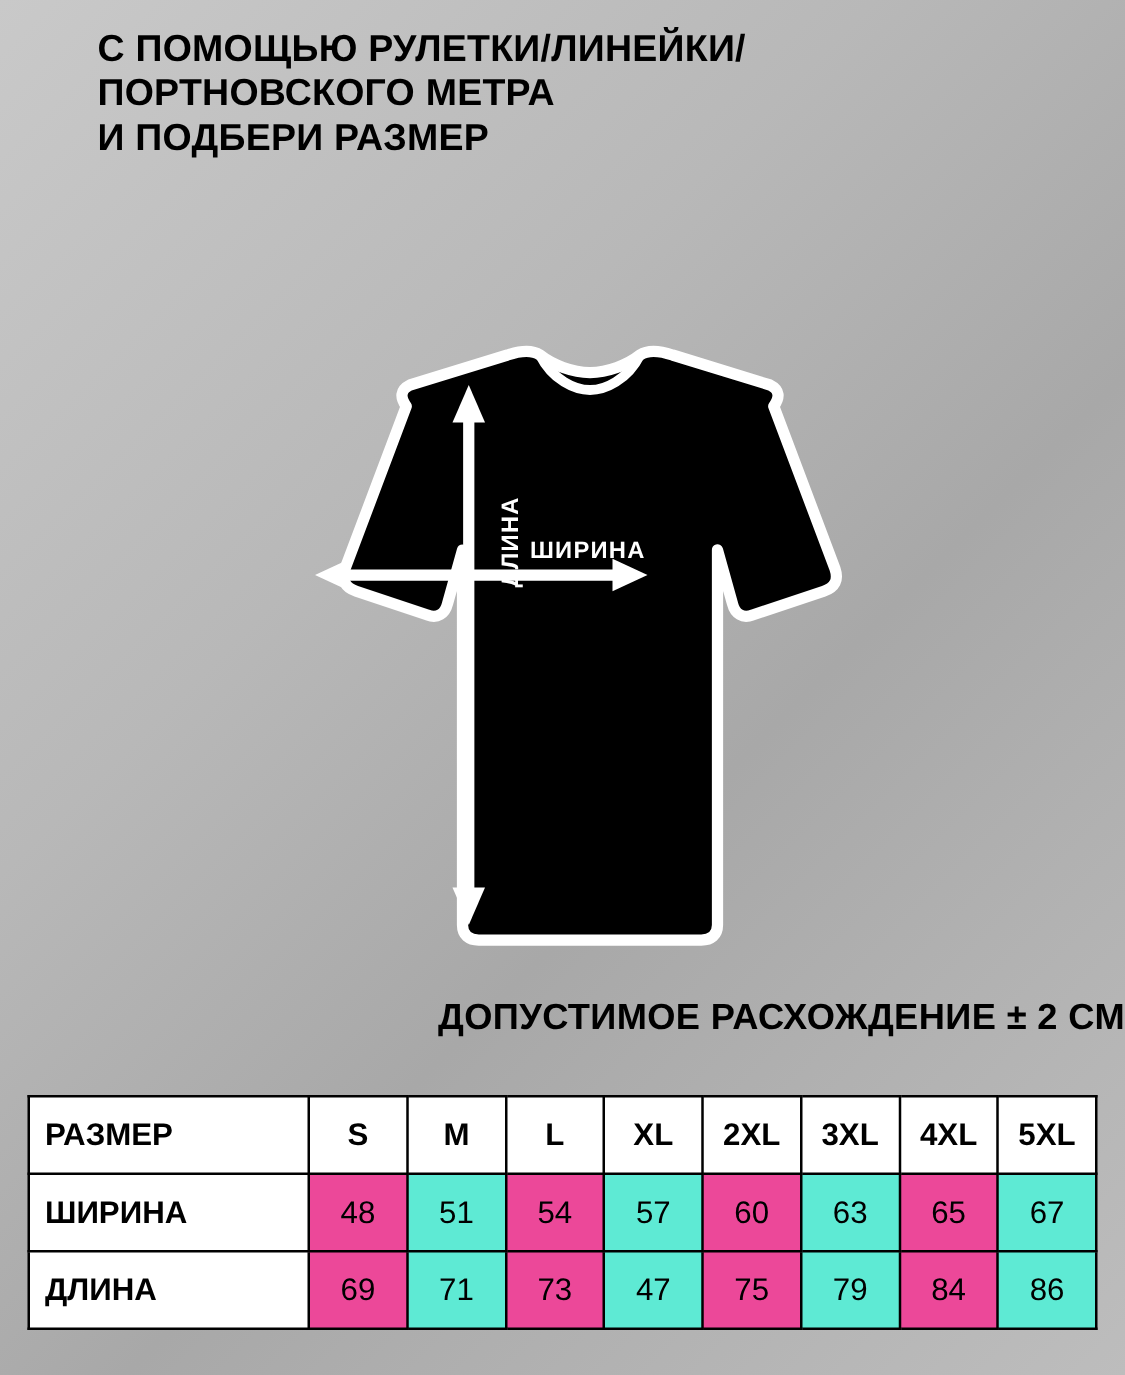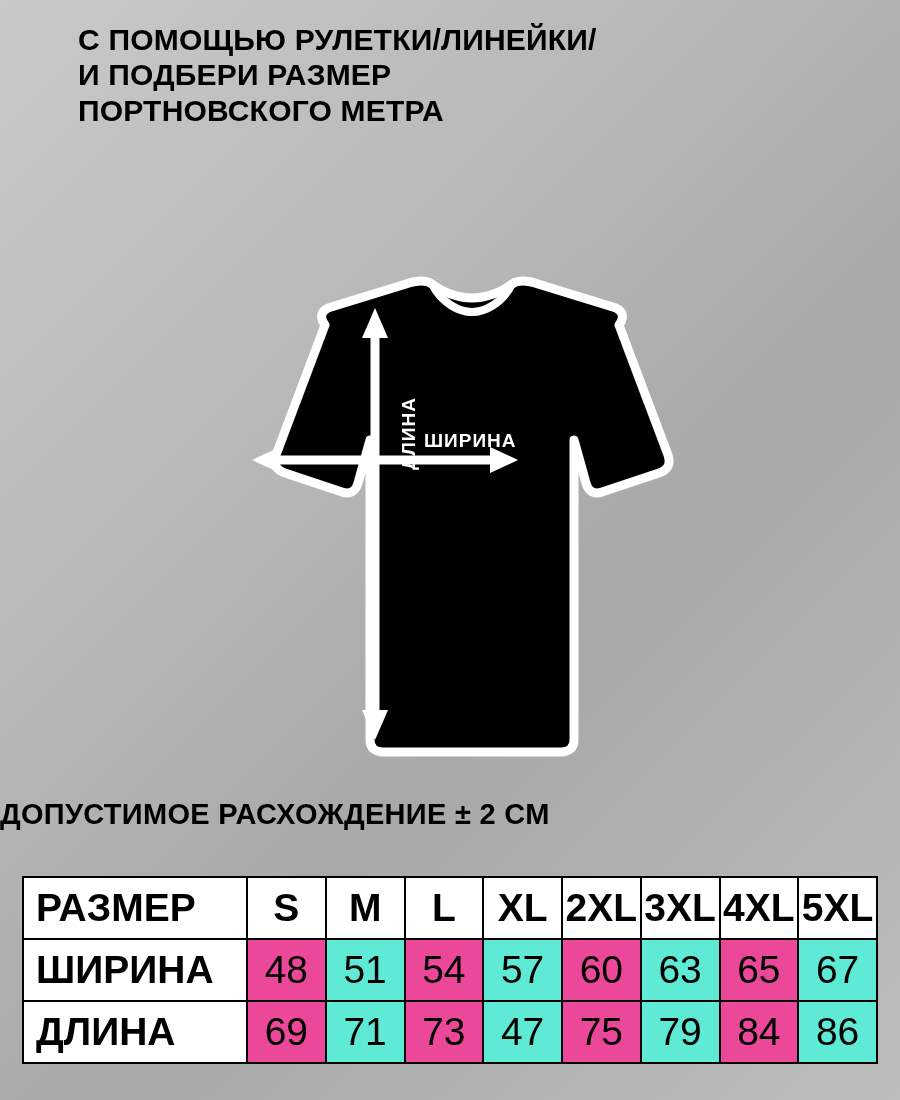--- a/index.html
+++ b/index.html
@@ -63,21 +63,21 @@
     transform-origin: left top;
     white-space: nowrap;
   }
 
   
   .tolerance {
     position: absolute;
     left: 0;
     top: 798px;
     width: 900px;
-    text-align: left;
+    text-align: right;
     font-size: 29px;
     font-weight: bold;
     color: #000000;
     letter-spacing: 0.3px;
   }
 
   
   .table-wrap {
     position: absolute;
     left: 22px;
@@ -87,21 +87,21 @@
   table.size-table {
     border-collapse: collapse;
     width: 856px;
     table-layout: fixed;
   }
   table.size-table td, table.size-table th {
     border: 2px solid #000000;
     text-align: center;
     vertical-align: middle;
     height: 60px;
-    font-size: 39px;
+    font-size: 25px;
     color: #000000;
     padding: 0;
   }
   .row-head {
     font-weight: bold;
     font-size: 28px;
     text-align: left !important;
     padding-left: 12px !important;
     background: #ffffff;
     width: 210px;
@@ -116,22 +116,22 @@
   }
   .cell-plain {
     background: #5eead4;
   }
 </style>
 </head>
 <body>
 
 <div class="heading">
   <div class="heading-line">С ПОМОЩЬЮ РУЛЕТКИ/ЛИНЕЙКИ/</div>
+  <div class="heading-line">ПОРТНОВСКОГО МЕТРА</div>
   <div class="heading-line">И ПОДБЕРИ РАЗМЕР</div>
-  <div class="heading-line">ПОРТНОВСКОГО МЕТРА</div>
 </div>
 
 <div class="shirt-area">
   <svg class="shirt-svg" width="560" height="500" viewBox="0 0 560 500">
 
     <path d="M155 55
              C 150 48, 150 42, 158 38
              L 236 14
              C 248 10, 256 10, 262 14
              C 272 22, 288 28, 302 28

